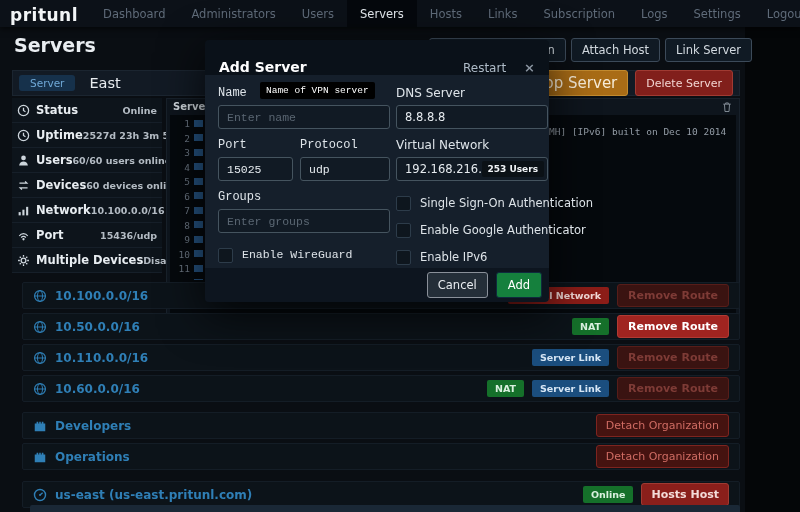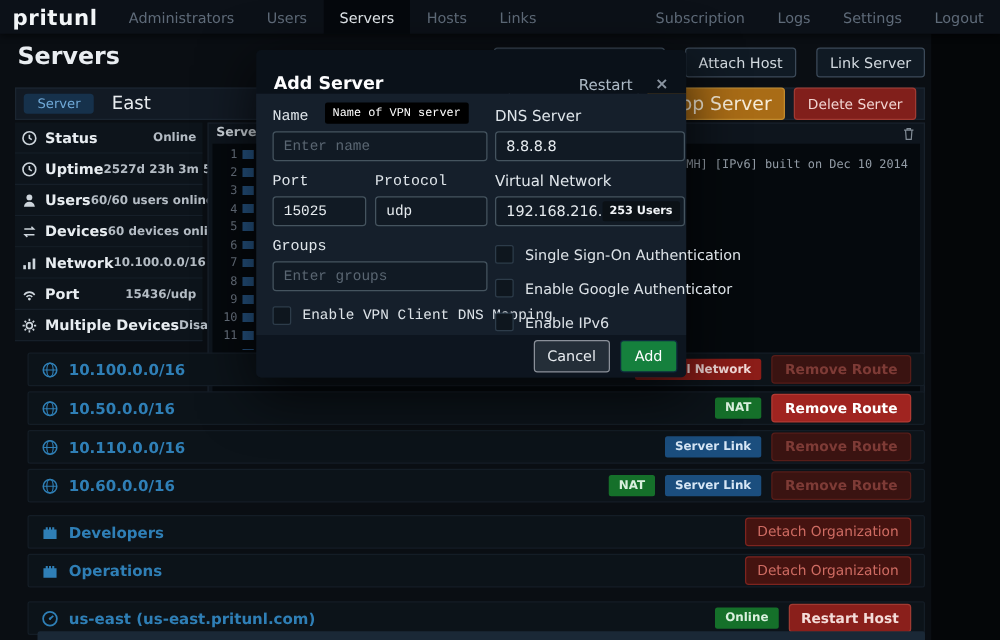--- a/index.html
+++ b/index.html
@@ -14,21 +14,21 @@
     background:#0c1118; display:flex; align-items:stretch;
     box-shadow:0 2px 6px rgba(0,0,0,.6); z-index:5;
   }
   .brand { color:#f2f5f7; font-weight:bold; font-size:17px; letter-spacing:.5px;
     padding:2px 12px 0 10px; display:flex; align-items:center; cursor:pointer; }
   .nav-item { color:#5f6b79; font-size:11.5px; padding:0 13px; display:flex; align-items:center; cursor:pointer; }
   .nav-item.active { background:#05080d; color:#e4e9ee; }
   .nav-spacer { flex:1; }
   
   .page-title { position:absolute; left:14px; top:34px; font-size:19px; font-weight:bold; color:#e9edf1; }
-  .toolbar { position:absolute; top:38px; right:60px; display:flex; gap:16px; }
+  .toolbar { position:absolute; top:38px; right:48px; display:flex; gap:5px; }
   .btn { font-family:inherit; font-size:11.5px; border-radius:3px; cursor:pointer; }
   .btn-dark { background:#101a24; border:1px solid #3c4a59; color:#d3dae0; padding:4px 10px; }
   .btn-stop { background:#a96c16; border:1px solid #c28a2e; color:#f7ecd8; padding:3px 10px; font-size:15px; }
   .btn-delete { background:#811f1b; border:1px solid #a03a32; color:#f2d5d2; padding:3px 10px; font-size:11px; }
   
   .panel-head { position:absolute; left:12px; top:70px; width:728px; height:26px;
     background:#121a24; border:1px solid #1b2530; display:flex; align-items:center; padding:0 6px; }
   .type-badge { background:#16314b; color:#6fa8d6; font-size:10.5px; font-weight:normal;
     padding:2px 11px; border-radius:3px; }
   .server-name { color:#e8ecef; font-size:14.5px; font-weight:normal; margin-left:14px; }
@@ -92,35 +92,36 @@
     color:#e6ebef; font-size:11.5px; font-family:inherit; padding:0 8px; outline:none; }
   .f-input::placeholder { color:#5a6672; }
   .tooltip { position:absolute; left:42px; top:-4px; background:#000; color:#fff;
     font-size:9.5px; padding:3px 6px; border-radius:2px; white-space:nowrap; }
   .pair { display:flex; gap:7px; margin-top:9px; }
   .pair .c1 { width:75px; } .pair .c2 { flex:1; }
   .mt9 { margin-top:9px; }
   .vn-wrap { position:relative; }
   .vn-badge { position:absolute; right:4px; top:4px; background:#0b1116; color:#f0f3f6;
     font-size:9px; font-weight:bold; padding:3px 6px; border-radius:2px; }
-  .chk-row { display:flex; align-items:center; margin-top:12px; cursor:pointer; }
+  .chk-row { display:flex; margin-top:12px; cursor:pointer; }
   .chk { width:15px; height:15px; background:#0e161e; border:1px solid #2d3c4a; border-radius:2px;
     margin-right:9px; flex:none; }
   .chk-label { font-size:11.5px; color:#dde3e8; white-space:nowrap; }
   .btn-cancel { background:#242e38; border:1px solid #8a9099; color:#e8ecf0; padding:5px 10px; }
   .btn-add { background:#15803d; border:1px solid #0f2a3d; color:#fff; font-weight:normal; padding:5px 11px; }
   svg { display:block; width:100%; height:100%; }
 </style>
 </head>
 <body>
 
 <div class="app">
 
   <div class="nav">
     <div class="brand">pritunl</div>
+    <div class="nav-item">Dashboard</div>
     <div class="nav-item">Administrators</div>
     <div class="nav-item">Users</div>
     <div class="nav-item active">Servers</div>
     <div class="nav-item">Hosts</div>
     <div class="nav-item">Links</div>
     <div class="nav-spacer"></div>
     <div class="nav-item">Subscription</div>
     <div class="nav-item">Logs</div>
     <div class="nav-item">Settings</div>
     <div class="nav-item">Logout</div>
@@ -331,21 +332,21 @@
     <span class="ic">
         <svg viewBox="0 0 16 16">
           <circle cx="8" cy="8" r="6.3" fill="none" stroke="currentColor" stroke-width="1.6"></circle>
           <path d="M8 8l3-2.6" stroke="currentColor" stroke-width="1.6" fill="none"></path>
           <circle cx="8" cy="8" r="1.1" fill="currentColor"></circle>
         </svg>
       </span>
     <span class="row-link">us-east (us-east.pritunl.com)</span>
     <span class="right">
       <span class="badge badge-green">Online</span>
-      <button class="btn btn-detach-host">Restart Host</button>
+      <button class="btn btn-detach-host">Hosts Host</button>
     </span>
   </div>
 
   <div class="partial-bar"></div>
 
   <div class="modal">
     <div class="modal-head">
       <span class="modal-title">Add Server</span>
       <span class="modal-advanced">Restart</span>
       <span class="modal-close">×</span>
@@ -366,20 +367,24 @@
           </div>
           <div class="c2">
             <div class="f-label">Protocol</div>
             <input class="f-input" value="udp" style="">
           </div>
         </div>
 
         <div class="f-label mt9">Groups</div>
         <input class="f-input" placeholder="Enter groups" style="">
 
+        <div class="chk-row" style="margin-top:15px">
+          <span class="chk"></span>
+          <span class="chk-label">Enable WireGuard</span>
+        </div>
         <div class="chk-row">
           <span class="chk"></span>
           <span class="chk-label">Enable VPN Client DNS Mapping</span>
         </div>
       </div>
 
       <div class="m-col-right">
         <div class="f-label">DNS Server</div>
         <input class="f-input" value="8.8.8.8" style="">
 

